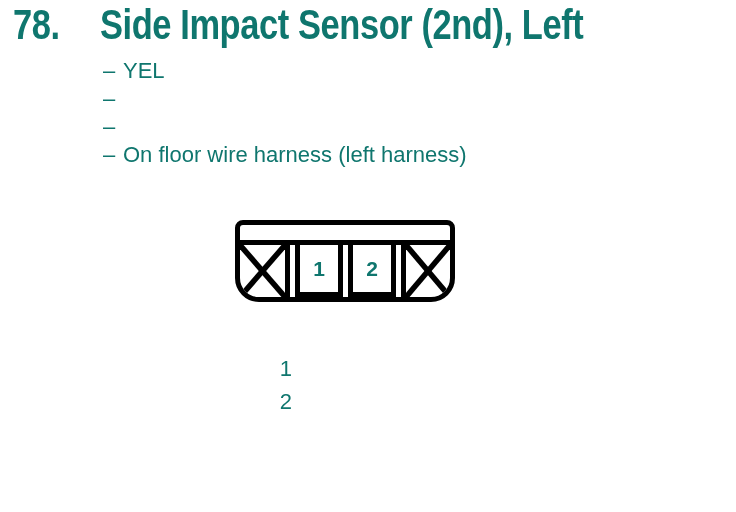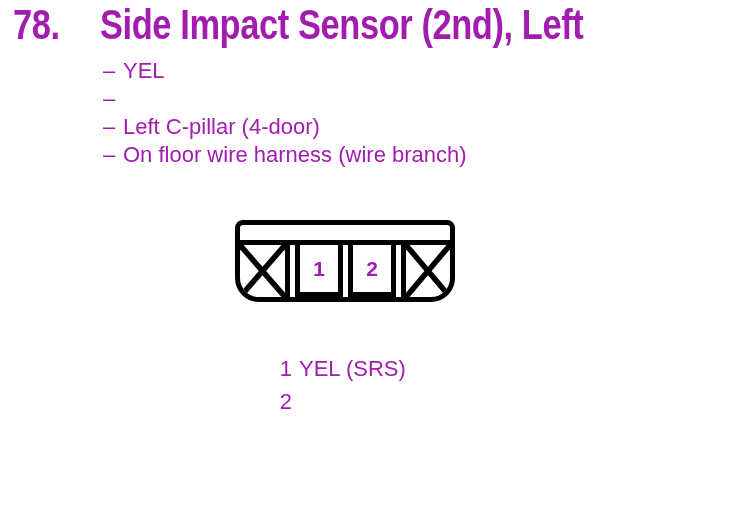--- a/index.html
+++ b/index.html
@@ -5,21 +5,21 @@
   html, body {
     margin: 0;
     padding: 0;
     background: #ffffff;
   }
   #canvas {
     position: relative;
     width: 736px;
     height: 512px;
     background: #ffffff;
-    color: #a21caf;
+    color: #0f766e;
     font-family: "Liberation Sans", sans-serif;
     overflow: hidden;
   }
 
   
   .item-no {
     position: absolute;
     left: 13px;
     top: 1px;
     font-size: 42px;
@@ -140,25 +140,24 @@
   <div class="detail-list">
     <div class="detail-item">
       <span class="dash">–</span>
       <span>YEL</span>
     </div>
     <div class="detail-item">
       <span class="dash">–</span>
     </div>
     <div class="detail-item">
       <span class="dash">–</span>
-      <span>Left C-pillar (4-door)</span>
-    </div>
-    <div class="detail-item">
-      <span class="dash">–</span>
-      <span>On floor wire harness (wire branch)</span>
+    </div>
+    <div class="detail-item">
+      <span class="dash">–</span>
+      <span>On floor wire harness (left harness)</span>
     </div>
   </div>
 
   <div class="connector">
     <div class="connector-strip"></div>
     <div class="connector-row">
 
       <div class="cavity-x left">
         <svg viewBox="0 0 100 100" preserveAspectRatio="none">
           <line x1="0" y1="0" x2="100" y2="100" stroke="#000" stroke-width="5.5" vector-effect="non-scaling-stroke"></line>
@@ -186,20 +185,19 @@
           <line x1="100" y1="0" x2="0" y2="100" stroke="#000" stroke-width="5.5" vector-effect="non-scaling-stroke"></line>
         </svg>
       </div>
 
     </div>
   </div>
 
   <div class="pin-legend">
     <div class="legend-row">
       <span class="legend-pin">1</span>
-      <span>YEL (SRS)</span>
     </div>
     <div class="legend-row">
       <span class="legend-pin">2</span>
     </div>
   </div>
 
 </div>
 
 </body></html>

